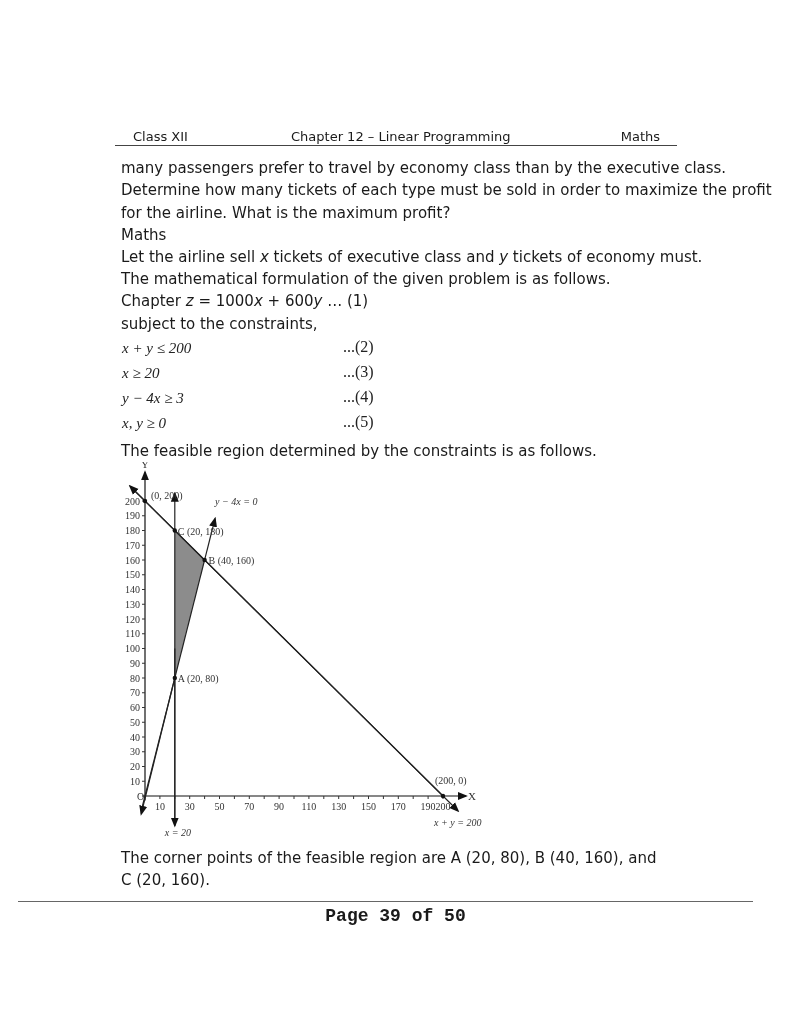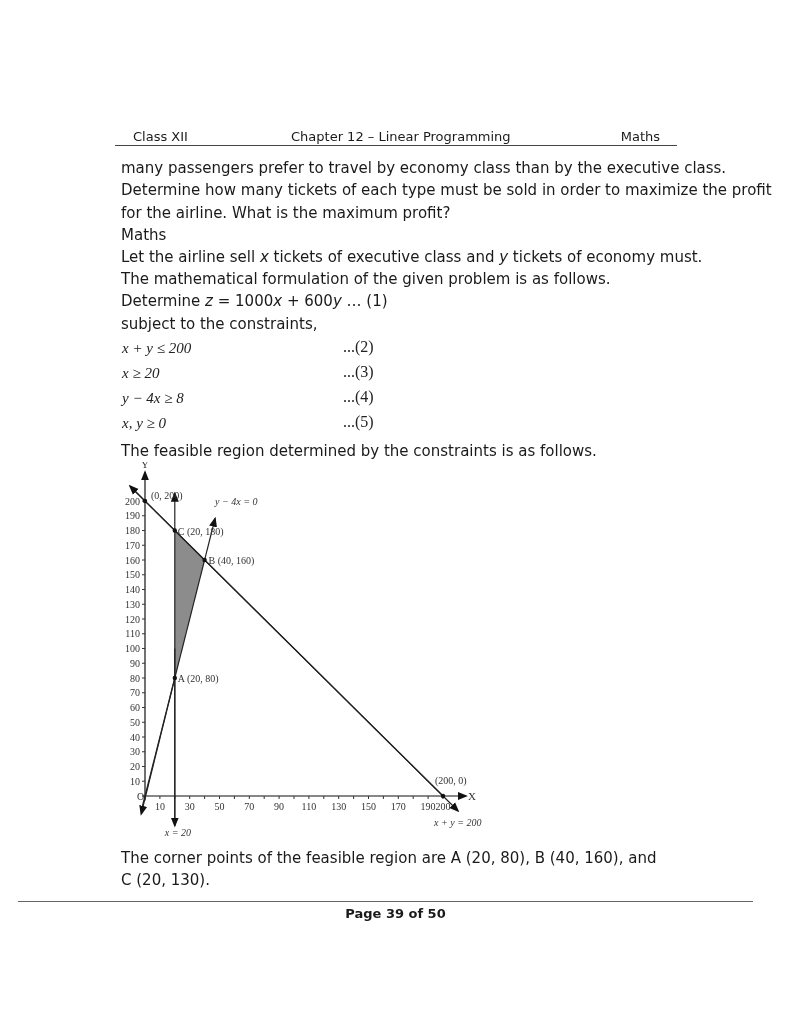--- a/index.html
+++ b/index.html
@@ -11,46 +11,46 @@
   .h-right { right: 18px; }
   .header-rule { position: absolute; left: 115px; top: 145px; width: 562px; height: 0; border-top: 1.5px solid #444; }
   .para { position: absolute; left: 121px; font-size: 15px; white-space: nowrap; line-height: 16px; }
   .para i { font-style: italic; }
   .math { position: absolute; left: 122px; font-family: "Liberation Serif", "DejaVu Serif", serif; font-size: 15px; white-space: nowrap; color: #222; }
   .math i { font-style: italic; }
   .eqno { position: absolute; left: 343px; font-family: "Liberation Serif", "DejaVu Serif", serif; font-size: 16px; color: #222; }
   .graph { position: absolute; left: 112px; top: 462px; width: 380px; height: 380px; }
   .graph text { font-family: "Liberation Serif", "DejaVu Serif", serif; fill: #333; }
   .footer-rule { position: absolute; left: 18px; top: 901px; width: 735px; border-top: 1.5px solid #666; }
-  .footer { position: absolute; left: 0; width: 791px; top: 906px; text-align: center; font-size: 13px; font-weight: bold; }
+  .footer { position: absolute; left: 0; width: 791px; top: 906px; text-align: center; font-size: 18px; font-weight: bold; font-family: Liberation Mono, monospace; }
 </style>
 </head>
 <body>
 
 <div class="header">
   <span class="h-left">Class XII</span>
   <span class="h-center">Chapter 12 – Linear Programming</span>
   <span class="h-right">Maths</span>
 </div>
 <div class="header-rule"></div>
 
 <div class="para" style="top:160px">many passengers prefer to travel by economy class than by the executive class.</div>
 <div class="para" style="top:182px">Determine how many tickets of each type must be sold in order to maximize the profit</div>
 <div class="para" style="top:205px">for the airline. What is the maximum profit?</div>
 <div class="para" style="top:227px">Maths</div>
 <div class="para" style="top:249px"><span>Let the airline sell </span><i>x</i><span> tickets of executive class and </span><i>y</i><span> tickets of economy must.</span></div>
 <div class="para" style="top:271px">The mathematical formulation of the given problem is as follows.</div>
-<div class="para" style="top:293px"><span>Determine </span><i>z</i><span> = 1000</span><i>x</i><span> + 600</span><i>y</i><span> … (1)</span></div>
+<div class="para" style="top:293px"><span>Chapter </span><i>z</i><span> = 1000</span><i>x</i><span> + 600</span><i>y</i><span> … (1)</span></div>
 <div class="para" style="top:316px">subject to the constraints,</div>
 
 <div class="math" style="top:340px"><i>x + y ≤ 200</i></div>
 <div class="eqno" style="top:338px">...(2)</div>
 <div class="math" style="top:365px"><i>x ≥ 20</i></div>
 <div class="eqno" style="top:363px">...(3)</div>
-<div class="math" style="top:390px"><i>y − 4x ≥ 8</i></div>
+<div class="math" style="top:390px"><i>y − 4x ≥ 3</i></div>
 <div class="eqno" style="top:388px">...(4)</div>
 <div class="math" style="top:415px"><i>x, y ≥ 0</i></div>
 <div class="eqno" style="top:413px">...(5)</div>
 
 <div class="para" style="top:443px">The feasible region determined by the constraints is as follows.</div>
 
 <svg class="graph" viewBox="112 462 380 380" width="380" height="380" xmlns="http://www.w3.org/2000/svg">
   <defs>
     <marker id="arr" markerWidth="10" markerHeight="10" refX="8" refY="5" orient="auto" markerUnits="userSpaceOnUse">
       <path d="M0,1 L10,5 L0,9 Z" fill="#111"></path>
@@ -150,16 +150,16 @@
       <text x="177.8" y="682" font-size="10">A (20, 80)</text>
       <circle cx="443" cy="796" r="2.2" fill="#111"></circle>
       <text x="435" y="784" font-size="10">(200, 0)</text>
       <text x="215.03" y="505.47499999999997" font-size="10" font-style="italic">y − 4x = 0</text>
       <text x="164.8" y="836" font-size="10" font-style="italic">x = 20</text>
       <text x="434.06" y="826" font-size="10" font-style="italic">x + y = 200</text>
     </g>
 </svg>
 
 <div class="para" style="top:850px">The corner points of the feasible region are A (20, 80), B (40, 160), and</div>
-<div class="para" style="top:872px">C (20, 130).</div>
+<div class="para" style="top:872px">C (20, 160).</div>
 
 <div class="footer-rule"></div>
 <div class="footer">Page 39 of 50</div>
 
 </body></html>

